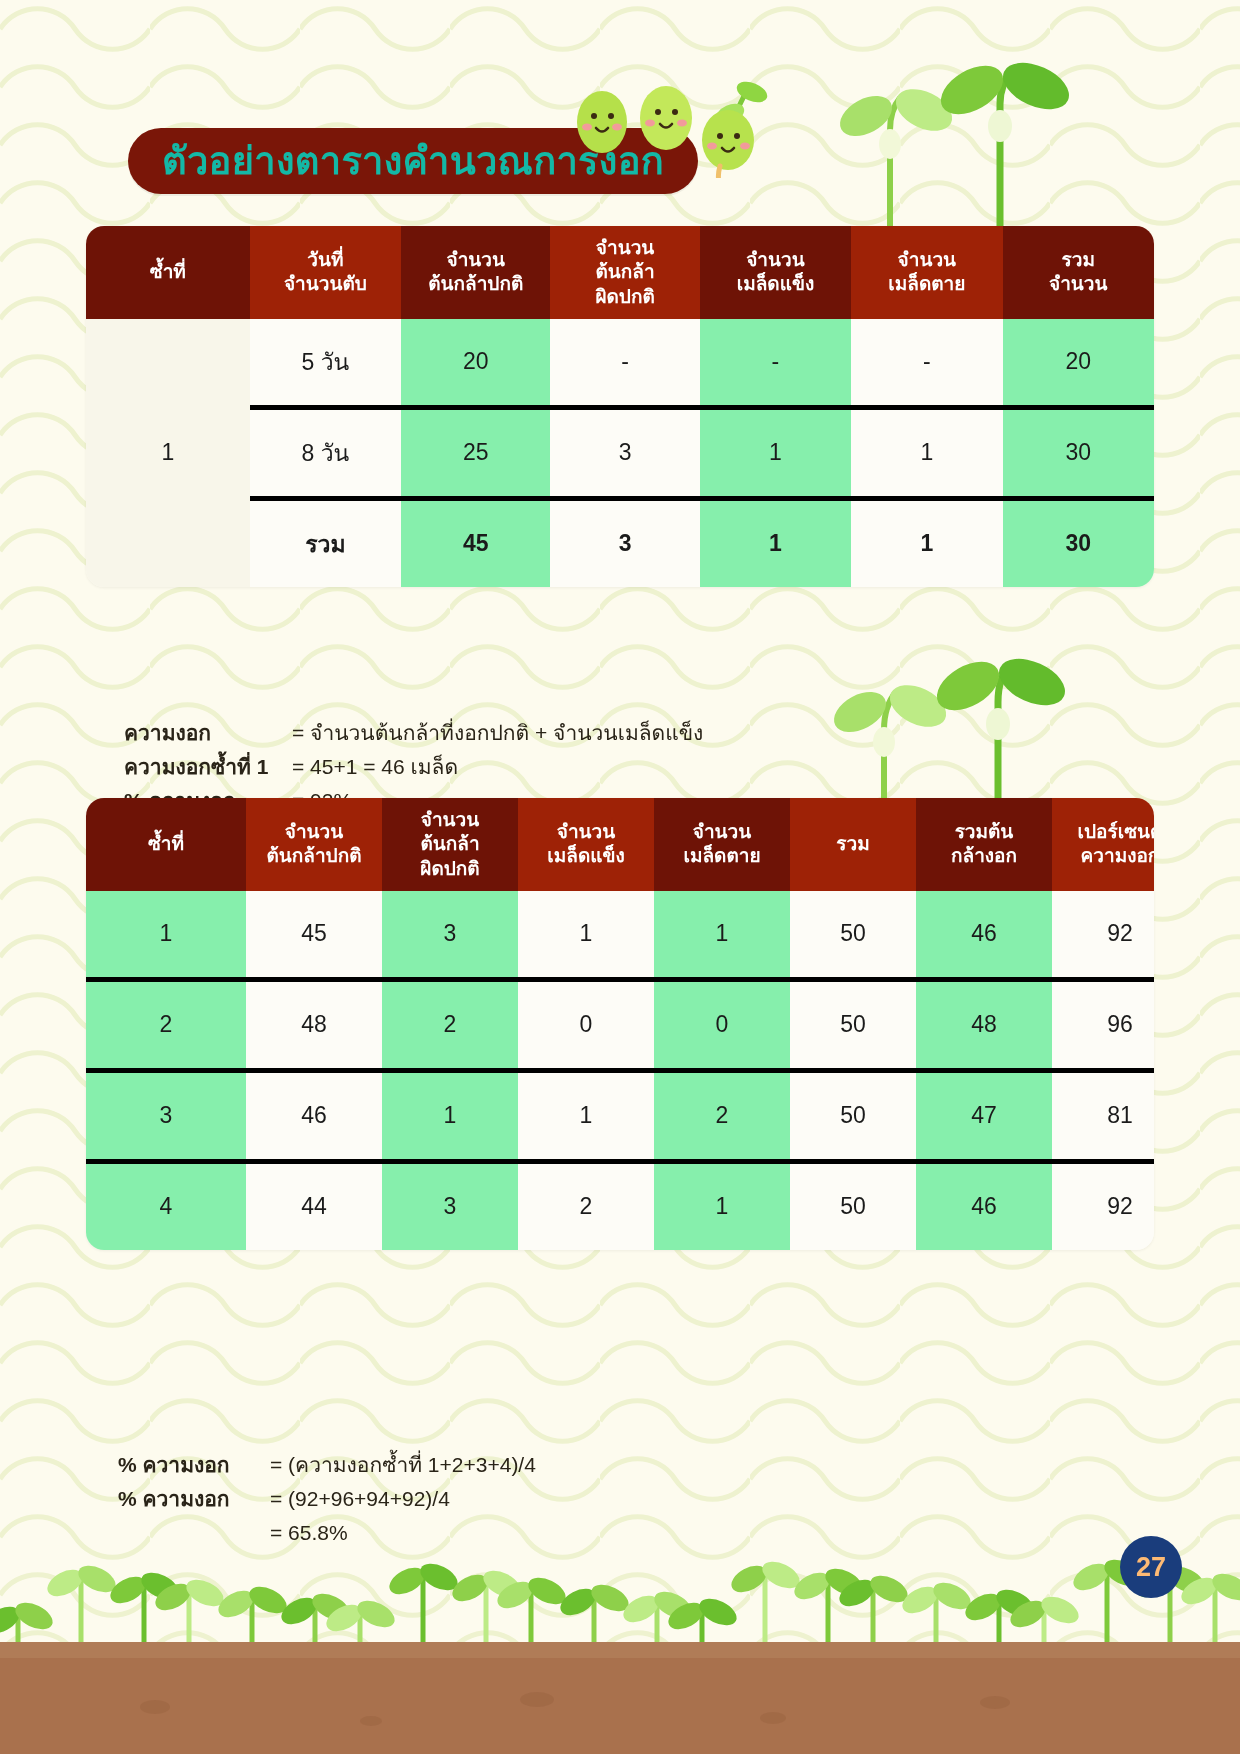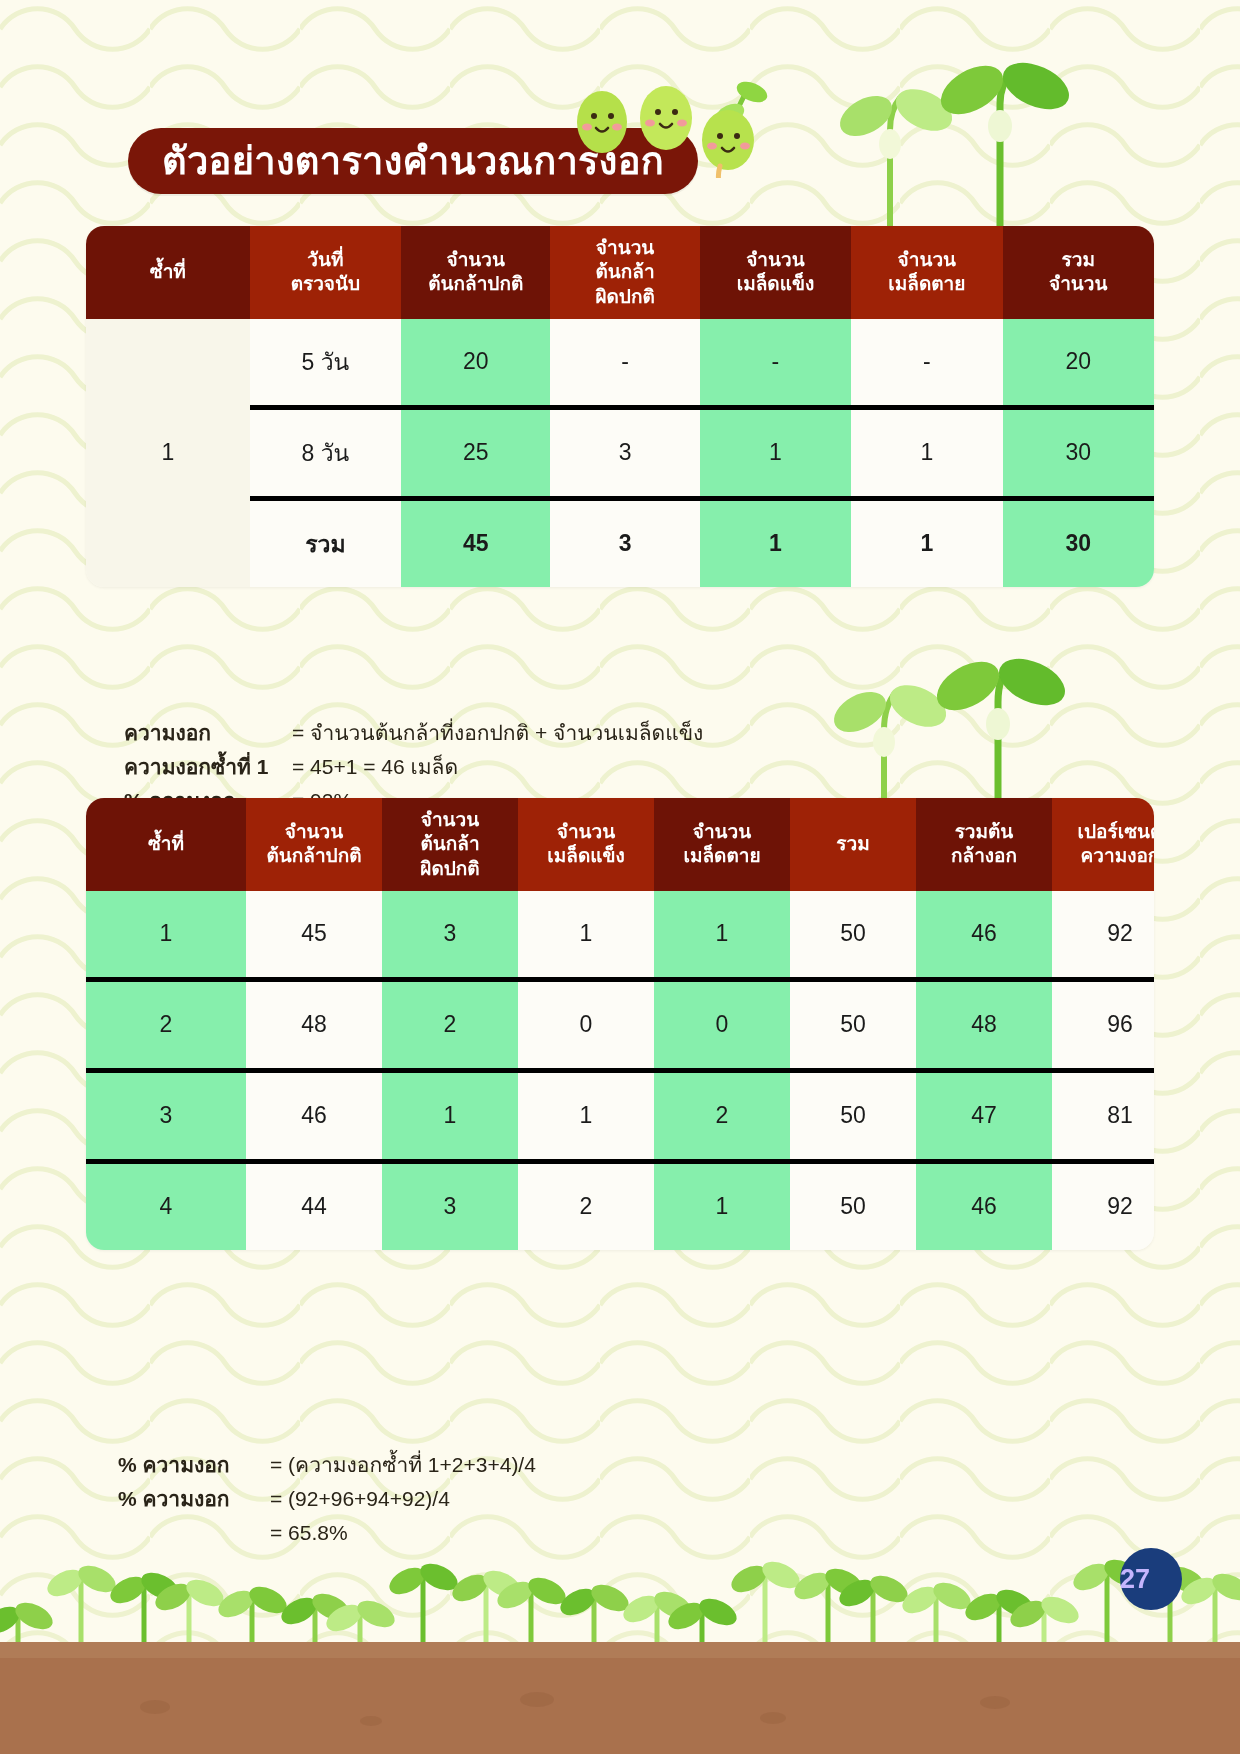--- a/index.html
+++ b/index.html
@@ -39,21 +39,21 @@
     padding: 0 34px;
     background: #7a1608;
     border-radius: 33px;
     display: flex;
     align-items: center;
     justify-content: center;
     z-index: 6;
     box-shadow: 0 2px 0 rgba(0,0,0,0.06);
   }
   .title-banner .title-text {
-    color: #ffffff;
+    color: #14b8a6;
     font-size: 38px;
     font-weight: 700;
     letter-spacing: .3px;
     line-height: 1;
     white-space: nowrap;
   }
 
   
   .tbl-wrap {
     position: absolute;
@@ -136,30 +136,31 @@
     position: absolute;
     background: #9a6442;
     border-radius: 50%;
     opacity: .55;
   }
 
   
   .page-badge {
     position: absolute;
     right: 58px;
-    bottom: 144px;
+    bottom: 156px;
     width: 62px;
     height: 62px;
     border-radius: 50%;
     background: #1a3d7c;
-    color: #c4b5fd;
+    color: #fdba74;
     font-size: 27px;
     font-weight: 700;
     display: flex;
     align-items: center;
+    justify-content: center;
     z-index: 8;
   }
 
   
   .deco { position: absolute; z-index: 2; pointer-events: none; }
   #deco-top-right { right: 150px; top: 60px; }
   #deco-mid-right { right: 160px; top: 648px; }
   #deco-sprouts   { left: 0; bottom: 96px; }
   #deco-beans     { left: 570px; top: 78px; z-index: 7; }
 </style>
@@ -237,21 +238,21 @@
 
   <div class="tbl-wrap" id="table1-wrap">
     <table class="grid">
       <thead>
         <tr>
           <th class="hd-dark" style="width:152px">
               <div>ซ้ำที่</div>
             </th>
           <th class="hd-light" style="width:140px">
               <div>วันที่</div>
-              <div>ตรวจนับ</div>
+              <div>จำนวนตับ</div>
             </th>
           <th class="hd-dark" style="width:138px">
               <div>จำนวน</div>
               <div>ต้นกล้าปกติ</div>
             </th>
           <th class="hd-light" style="width:138px">
               <div>จำนวน</div>
               <div>ต้นกล้า</div>
               <div>ผิดปกติ</div>
             </th>

